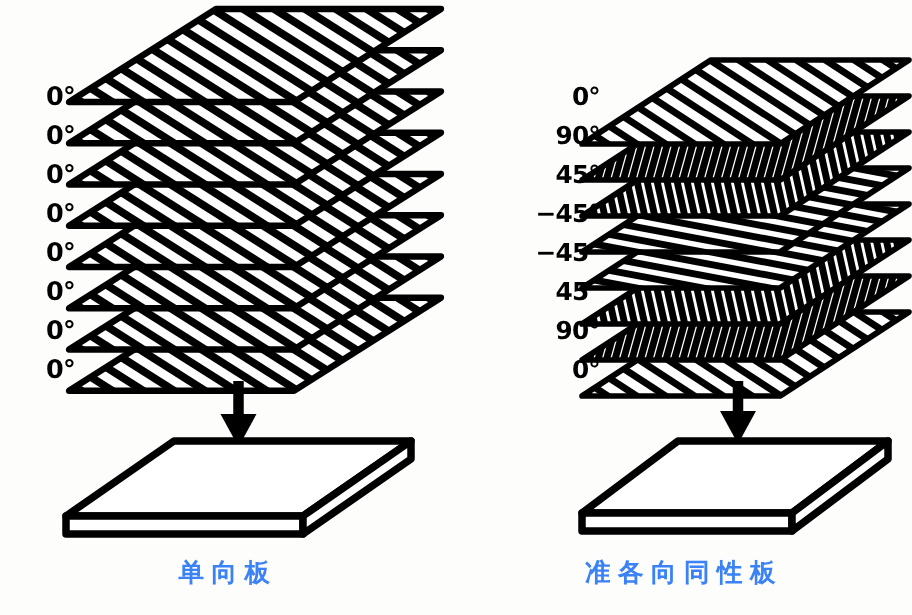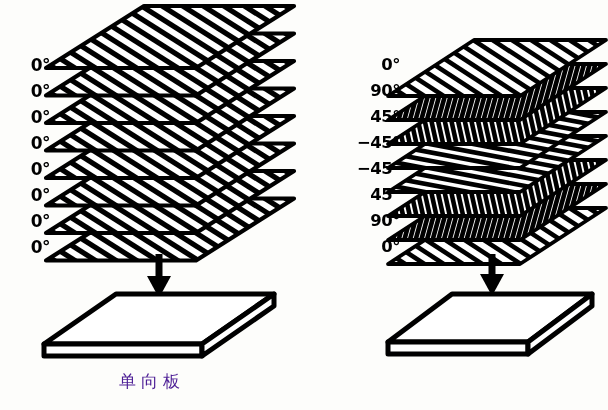--- a/index.html
+++ b/index.html
@@ -38,21 +38,21 @@
   
   .plate{position:absolute;}
   #plate-left{left:28px;top:252px;width:262px;height:112px;}
   #plate-right{left:76px;top:248px;width:222px;height:116px;}
   .plate svg{display:block;width:100%;height:100%;overflow:visible;}
 
   
   .caption{
     position:absolute;
     font-family:"DejaVu Sans","Liberation Sans",sans-serif;
-    font-size:17px;font-weight:normal;color:#4c1d95;
+    font-size:17px;font-weight:bold;color:#3b82f6;
     letter-spacing:5px;white-space:nowrap;
   }
   #caption-left{left:0;width:304px;top:370px;text-align:center;}
   #caption-right{left:0;width:304px;top:370px;text-align:center;}
 </style>
 </head>
 <body>
 
 <div class="figure">
 
@@ -1676,15 +1676,16 @@
           <path d="M100 26 L112 48 L124 26 Z" fill="#000"></path>
         </g>
         <g stroke="#000" stroke-width="5" stroke-linejoin="round" fill="#ffffff">
           <path d="M72 46 L212 46 L148 94 L8 94 Z"></path>
           <path d="M8 94 L8 106 L148 106 L148 94 Z"></path>
           <path d="M148 94 L148 106 L212 58 L212 46 Z"></path>
         </g>
       </svg>
     </div>
 
+    <div class="caption" id="caption-right">准各向同性板</div>
   </div>
 
 </div>
 
 </body></html>

